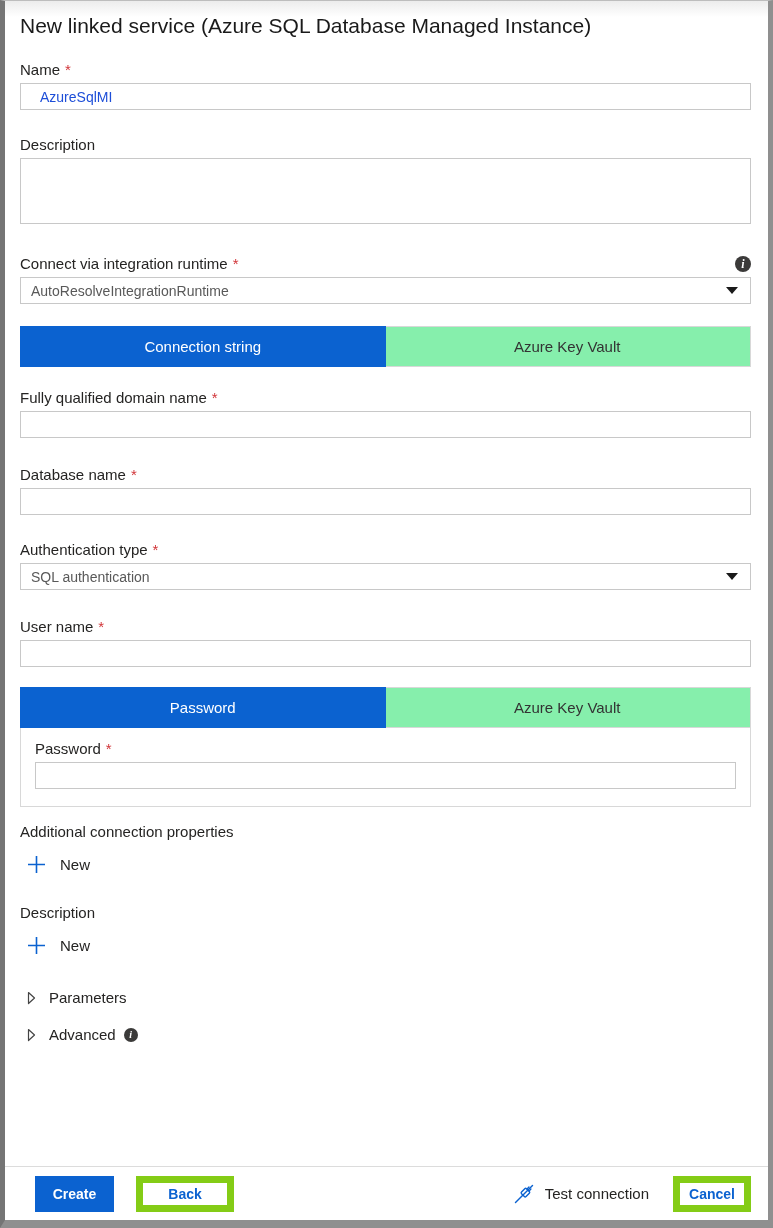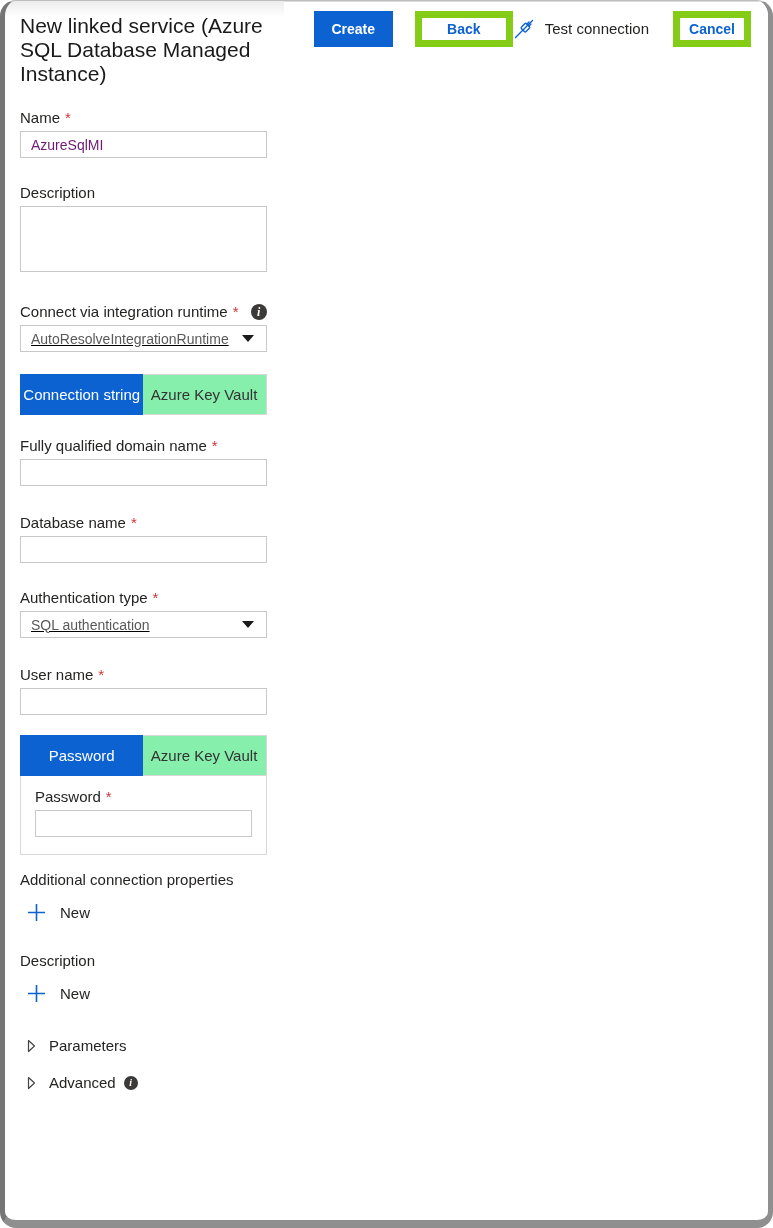--- a/index.html
+++ b/index.html
@@ -6,44 +6,43 @@
   html, body { width: 773px; }
   body { font-family: "Liberation Sans", sans-serif; background: #fff; }
 
   .panel {
     width: 773px; height: 1228px;
     border-left: 5px solid #757575;
     border-right: 5px solid #8f8f8f;
     border-bottom: 8px solid #8f8f8f;
     border-top: 1px solid #bdbdbd;
     background: linear-gradient(180deg, #ececec 0px, #ffffff 16px);
-    display: flex; flex-direction: row;
+    display: flex; flex-direction: column;
     overflow: hidden;
-    border-radius: 16px;
   }
   .content { padding: 0 17px 0 15px; display: flex; flex-direction: column; }
 
   .page-title {
     margin-top: 13px;
     font-size: 21px; color: #1a1a1a; letter-spacing: 0;
   }
 
   .label-row { display: flex; align-items: center; margin-bottom: 5px; }
   .field-label { font-size: 15px; color: #252423; }
   .req { color: #d13438; margin-left: 5px; font-size: 15px; }
 
   .text-input, .textarea, .dropdown {
     width: 100%; border: 1px solid #c8c8c8; background: #fff;
     font-family: "Liberation Sans", sans-serif;
   }
-  .text-input { height: 27px; padding: 0 10px; font-size: 14px; color: #701a75; outline: none; }
+  .text-input { height: 27px; padding: 0 19px; font-size: 14px; color: #1d4ed8; outline: none; }
   .textarea { height: 66px; resize: none; padding: 6px 10px; font-size: 14px; color: #595959; outline: none; }
   .dropdown {
     height: 27px; display: flex; align-items: center; justify-content: space-between;
-    padding: 0 12px 0 10px; cursor: pointer; text-decoration: underline;
+    padding: 0 12px 0 10px; cursor: pointer;
   }
   .dropdown .dd-value { font-size: 14px; color: #595959; }
   .caret-down {
     width: 0; height: 0;
     border-left: 6px solid transparent; border-right: 6px solid transparent;
     border-top: 7px solid #1a1a1a;
   }
 
   .info-icon {
     width: 16px; height: 16px; border-radius: 50%;

